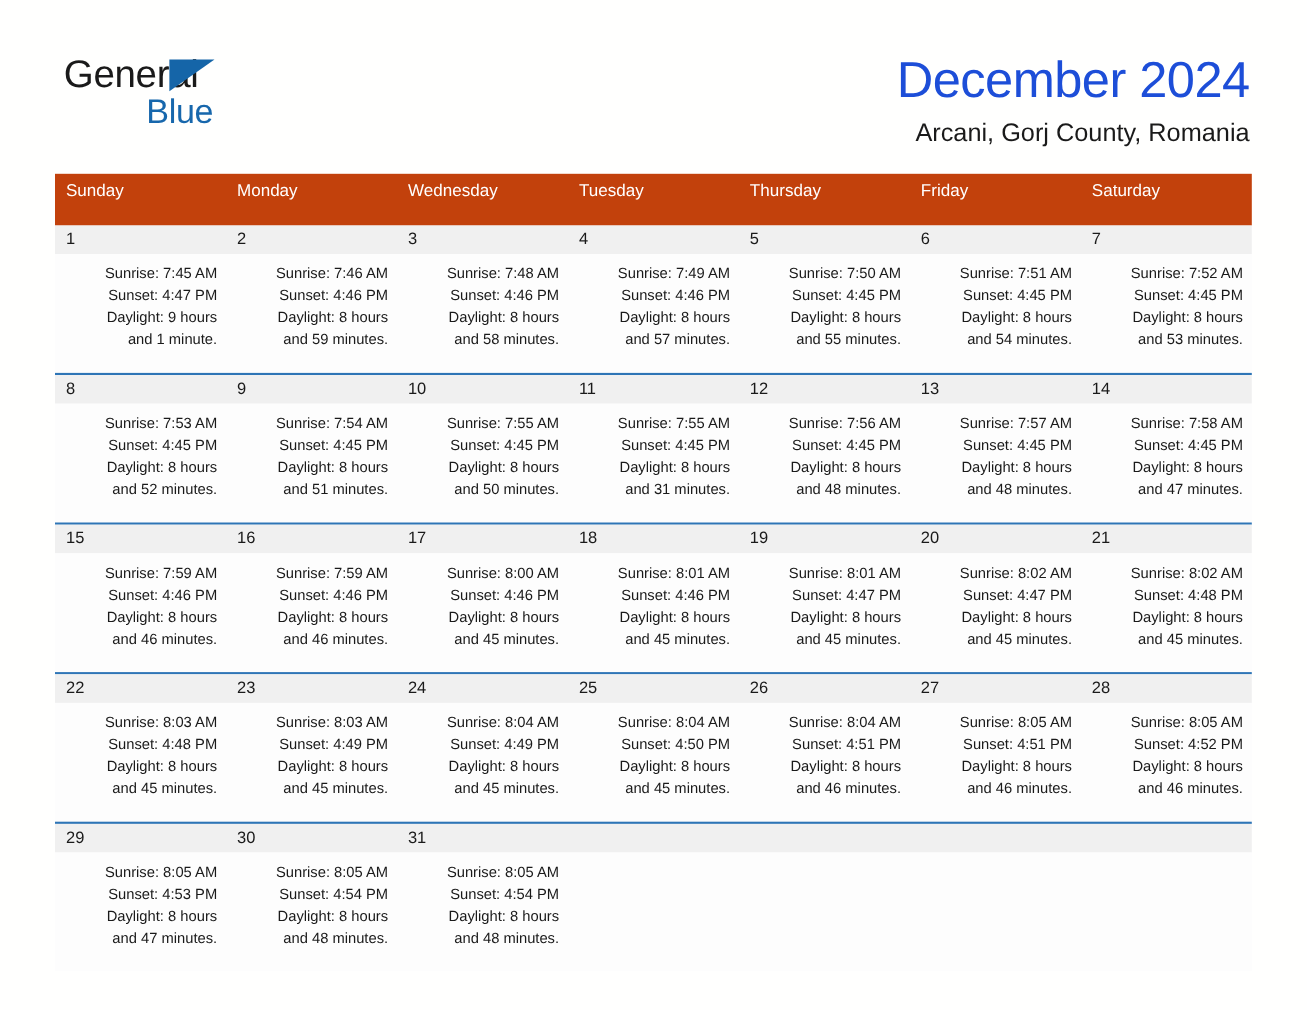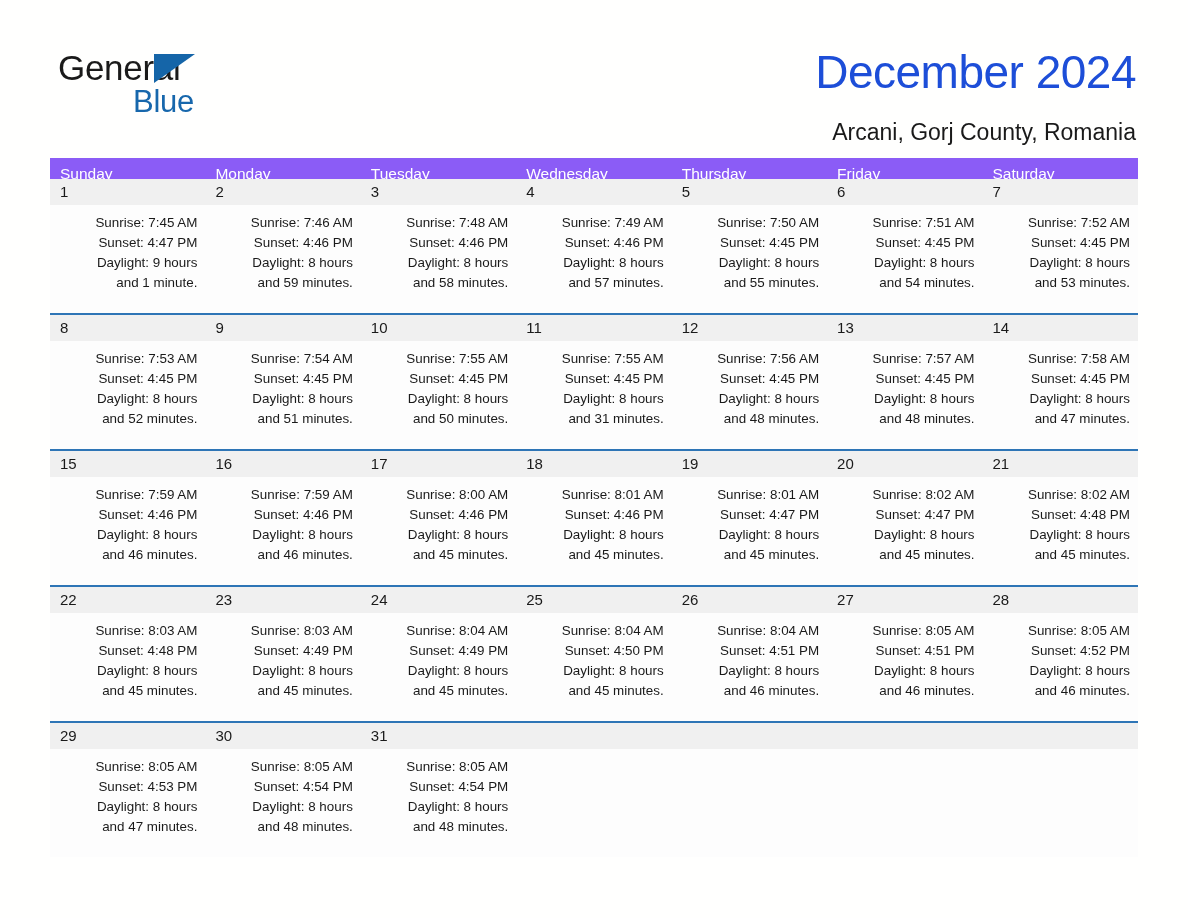--- a/index.html
+++ b/index.html
@@ -75,40 +75,40 @@
   }
   .month-title {
     font-size: 46px;
     line-height: 56px;
     color: #1d4ed8;
     font-weight: 400;
     letter-spacing: -0.5px;
     white-space: nowrap;
   }
   .location-title {
-    margin-top: 18px;
+    margin-top: 6px;
     font-size: 23px;
     line-height: 28px;
     color: #1a1a1a;
     font-weight: 400;
     white-space: nowrap;
   }
 
   
   .calendar {
     position: absolute;
     left: 50px;
     top: 158px;
     width: 1088px;
   }
 
   .weekday-row {
     display: flex;
-    background: #8b5cf6;
-    height: 21px;
+    background: #c2410c;
+    height: 47px;
   }
   .weekday-cell {
     flex: 1 1 0;
     min-width: 0;
     color: #ffffff;
     font-size: 15.5px;
     line-height: 31px;
     padding-left: 10px;
     white-space: nowrap;
     overflow: hidden;
@@ -174,22 +174,22 @@
       <div class="location-title">Arcani, Gorj County, Romania</div>
     </div>
 
   </div>
 
   <div class="calendar">
 
     <div class="weekday-row">
       <div class="weekday-cell">Sunday</div>
       <div class="weekday-cell">Monday</div>
+      <div class="weekday-cell">Wednesday</div>
       <div class="weekday-cell">Tuesday</div>
-      <div class="weekday-cell">Wednesday</div>
       <div class="weekday-cell">Thursday</div>
       <div class="weekday-cell">Friday</div>
       <div class="weekday-cell">Saturday</div>
     </div>
 
     <div class="week">
       <div class="daynum-row">
         <div class="daynum-cell">1</div>
         <div class="daynum-cell">2</div>
         <div class="daynum-cell">3</div>

